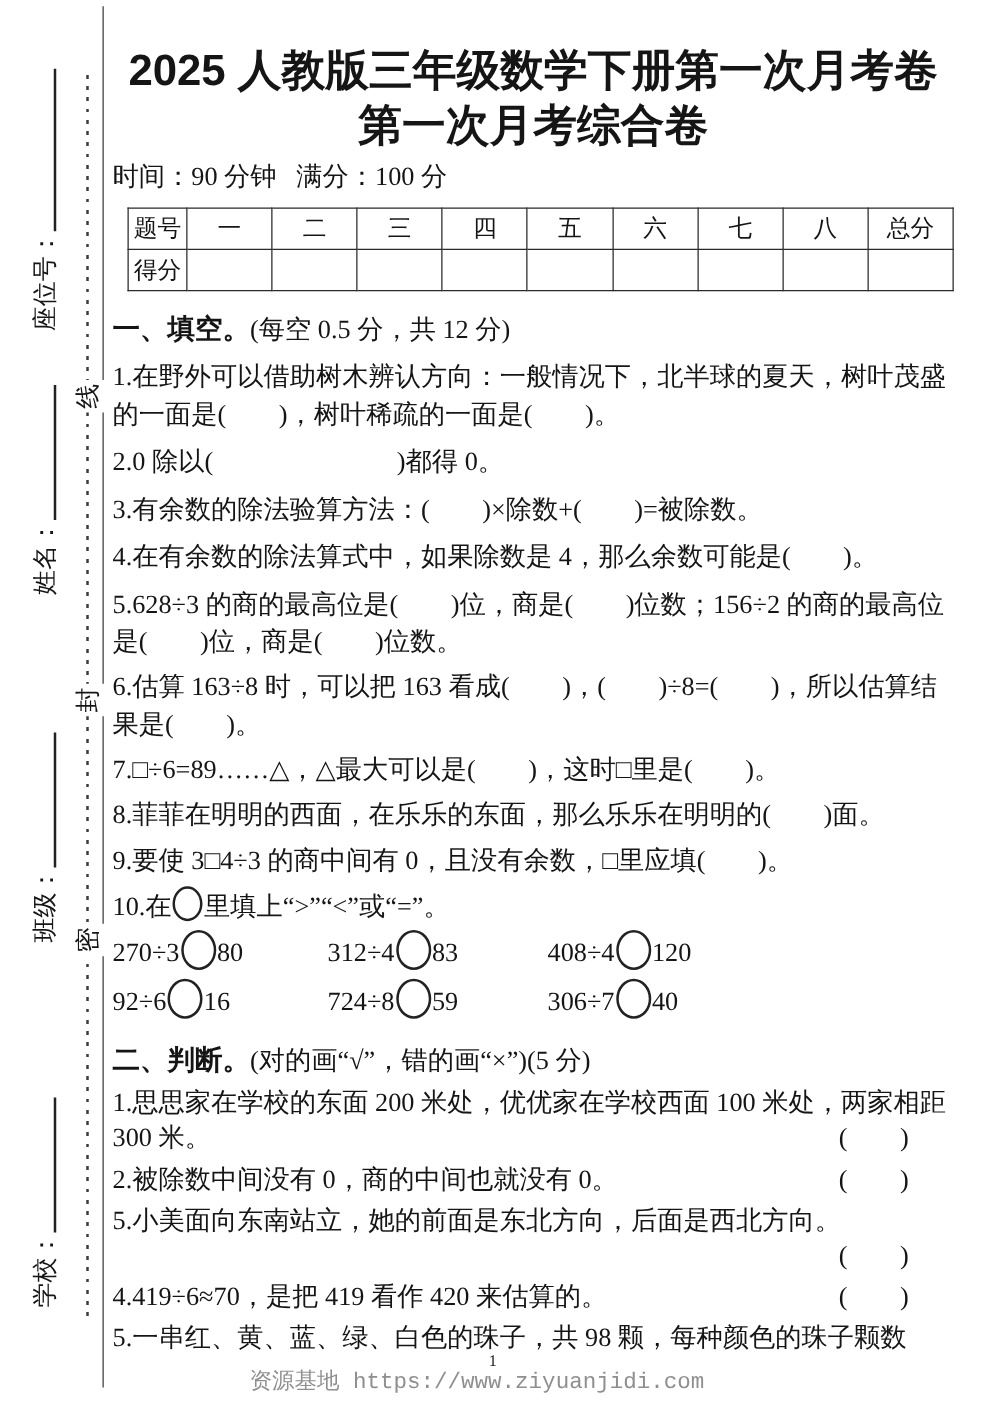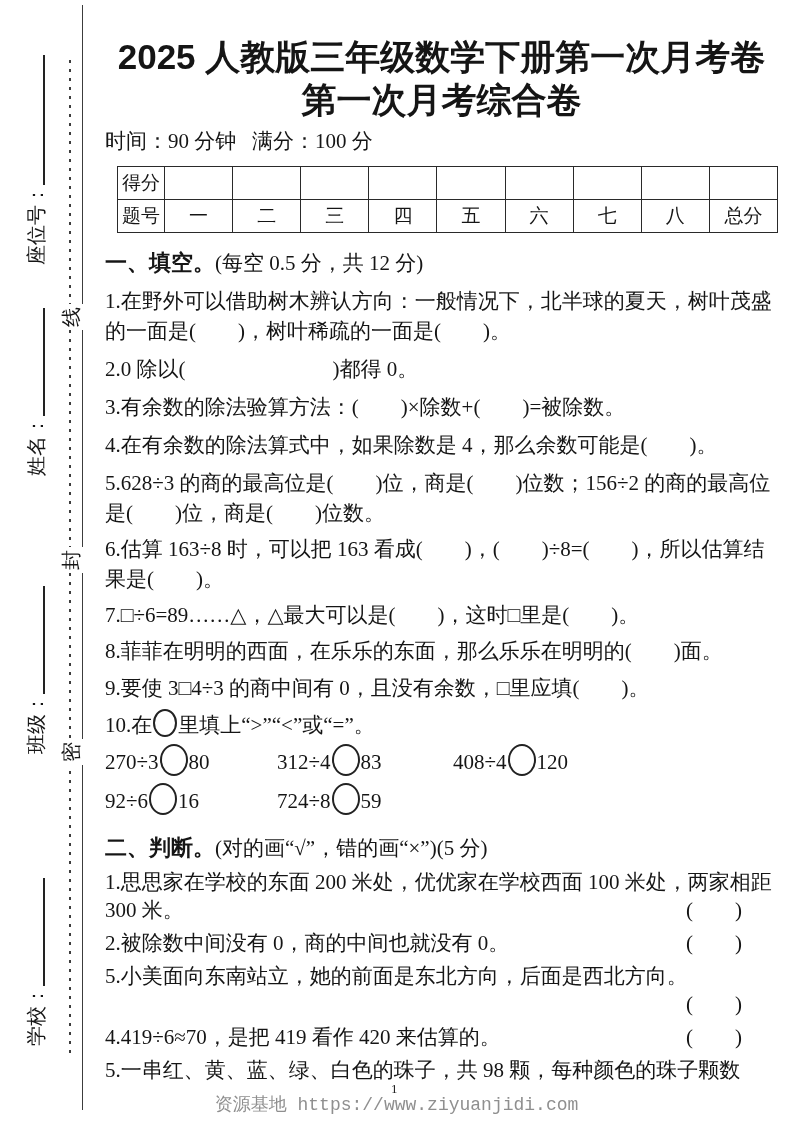--- a/index.html
+++ b/index.html
@@ -15,21 +15,21 @@
   .seal-xian{top:302px}.seal-feng{top:545px}.seal-mi{top:737px}
   .sfield{position:absolute;display:flex;align-items:flex-end;font-size:20px;line-height:26px;
        white-space:nowrap;transform:rotate(-90deg)}
   .sfield .uline{flex:1;border-bottom:2px solid #222;margin-bottom:4px}
   .field-seat{width:210px;left:-69px;top:147px}
   .field-name{width:168px;left:-48px;top:379px}
   .field-class{width:168px;left:-48px;top:657px}
   .field-school{width:168px;left:-48px;top:949px}
 
   
-  .main{position:absolute;left:105px;top:0;width:673px}
+  .main{position:absolute;left:90px;top:0;width:673px}
   .title{margin:36px 0 0;font-family:"Liberation Sans","DejaVu Sans",sans-serif;font-weight:800;
        font-size:35px;line-height:42px;text-align:center}
   .subtitle{margin:7px 0 0;font-size:35px;line-height:32px;text-align:center;font-weight:700}
   .info{margin:12px 0 0;font-size:21px;line-height:24px;white-space:pre}
 
   .score-table{margin:13px 0 0 12px;border-collapse:collapse;table-layout:fixed;width:661px}
   .score-table td{border:1px solid #2a2a2a;height:32px;text-align:center;font-size:19px;padding:0}
 
   .sec{margin:15px 0 0;font-size:21px;line-height:30px;white-space:pre-wrap}
   .sec .b{font-family:"Liberation Sans","DejaVu Sans",sans-serif;font-weight:700;font-size:22px}
@@ -93,42 +93,42 @@
           <col>
           <col>
           <col>
           <col>
           <col>
           <col>
           <col>
         </colgroup>
       <tbody>
           <tr>
+        <td>题号</td>
+        <td>一</td>
+        <td>二</td>
+        <td>三</td>
+        <td>四</td>
+        <td>五</td>
+        <td>六</td>
+        <td>七</td>
+        <td>八</td>
+        <td>总分</td>
+      </tr>
+      <tr>
         <td>得分</td>
         <td></td>
         <td></td>
         <td></td>
         <td></td>
         <td></td>
         <td></td>
         <td></td>
         <td></td>
         <td></td>
-      </tr>
-      <tr>
-        <td>题号</td>
-        <td>一</td>
-        <td>二</td>
-        <td>三</td>
-        <td>四</td>
-        <td>五</td>
-        <td>六</td>
-        <td>七</td>
-        <td>八</td>
-        <td>总分</td>
       </tr>
     </tbody>
       </table>
 
     <div class="sec"><span class="b">一、填空。</span><span>(每空 0.5 分，共 12 分)</span></div>
 
     <div class="q">1.在野外可以借助树木辨认方向：一般情况下，北半球的夏天，树叶茂盛的一面是(        )，树叶稀疏的一面是(        )。</div>
     <div class="q">2.0 除以(                            )都得 0。</div>
     <div class="q">3.有余数的除法验算方法：(        )×除数+(        )=被除数。</div>
     <div class="q">4.在有余数的除法算式中，如果除数是 4，那么余数可能是(        )。</div>
@@ -139,20 +139,21 @@
     <div class="q mt7">9.要使 3□4÷3 的商中间有 0，且没有余数，□里应填(        )。</div>
 
     <div class="q mt6"><span>10.在</span><span class="circle-sm"></span><span>里填上“&gt;”“&lt;”或“=”。</span></div>
 
     <div class="cmp-grid">
       <div><span>270÷3</span><span class="circle-lg"></span><span>80</span></div>
       <div><span>312÷4</span><span class="circle-lg"></span><span>83</span></div>
       <div><span>408÷4</span><span class="circle-lg"></span><span>120</span></div>
       <div><span>92÷6</span><span class="circle-lg"></span><span>16</span></div>
       <div><span>724÷8</span><span class="circle-lg"></span><span>59</span></div>
+      <div><span>306÷7</span><span class="circle-lg"></span><span>40</span></div>
     </div>
 
     <div class="sec"><span class="b">二、判断。</span><span>(对的画“√”，错的画“×”)(5 分)</span></div>
 
     <div class="q jq mt6"><span>1.思思家在学校的东面 200 米处，优优家在学校西面 100 米处，两家相距 300 米。</span><span class="jparen">(        )</span></div>
     <div class="q jq"><span>2.被除数中间没有 0，商的中间也就没有 0。</span><span class="jparen">(        )</span></div>
     <div class="q jq own-line"><span>5.小美面向东南站立，她的前面是东北方向，后面是西北方向。</span><span class="jparen">(        )</span></div>
     <div class="q jq"><span>4.419÷6≈70，是把 419 看作 420 来估算的。</span><span class="jparen">(        )</span></div>
     <div class="q jq"><span>5.一串红、黄、蓝、绿、白色的珠子，共 98 颗，每种颜色的珠子颗数</span></div>
 

